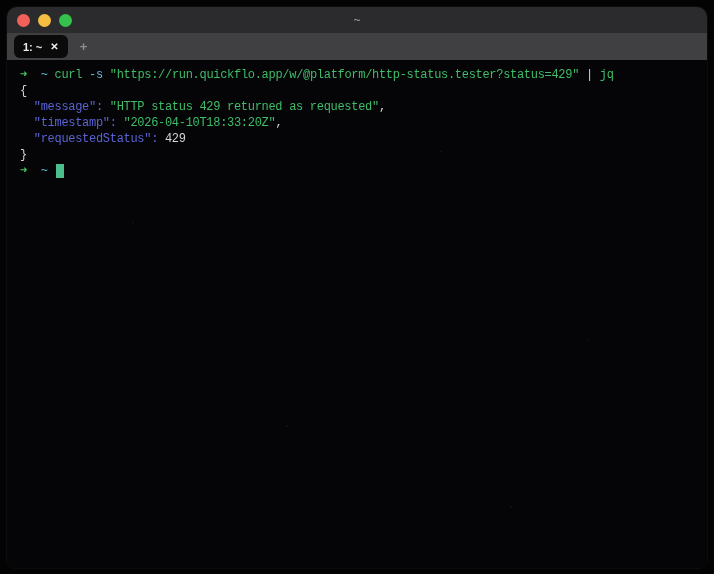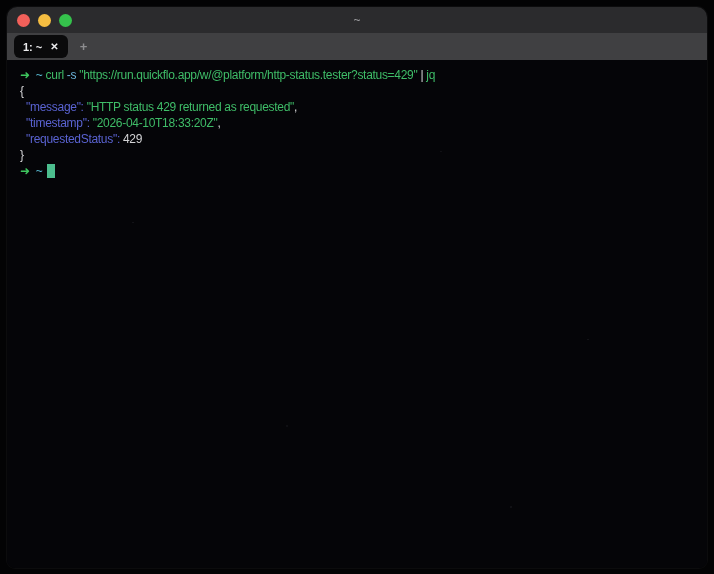--- a/index.html
+++ b/index.html
@@ -91,21 +91,21 @@
   .terminal {
     flex: 1 1 auto;
     background:
       radial-gradient(1px 1px at 18% 32%, rgba(200,200,220,0.07) 0 1px, transparent 1px),
       radial-gradient(1px 1px at 62% 18%, rgba(200,200,220,0.06) 0 1px, transparent 1px),
       radial-gradient(1px 1px at 83% 55%, rgba(200,200,220,0.07) 0 1px, transparent 1px),
       radial-gradient(1px 1px at 40% 72%, rgba(200,200,220,0.05) 0 1px, transparent 1px),
       radial-gradient(1px 1px at 72% 88%, rgba(200,200,220,0.06) 0 1px, transparent 1px),
       #050508;
     padding: 7px 10px 0 13px;
-    font-family: Liberation Sans, sans-serif;
+    font-family: Liberation Mono, monospace;
     font-size: 12px;
     line-height: 16px;
     cursor: text;
   }
   .term-line { white-space: pre; letter-spacing: -0.3px; }
   .cursor-block {
     display: inline-block;
     width: 8px;
     height: 14px;
     vertical-align: text-bottom;

